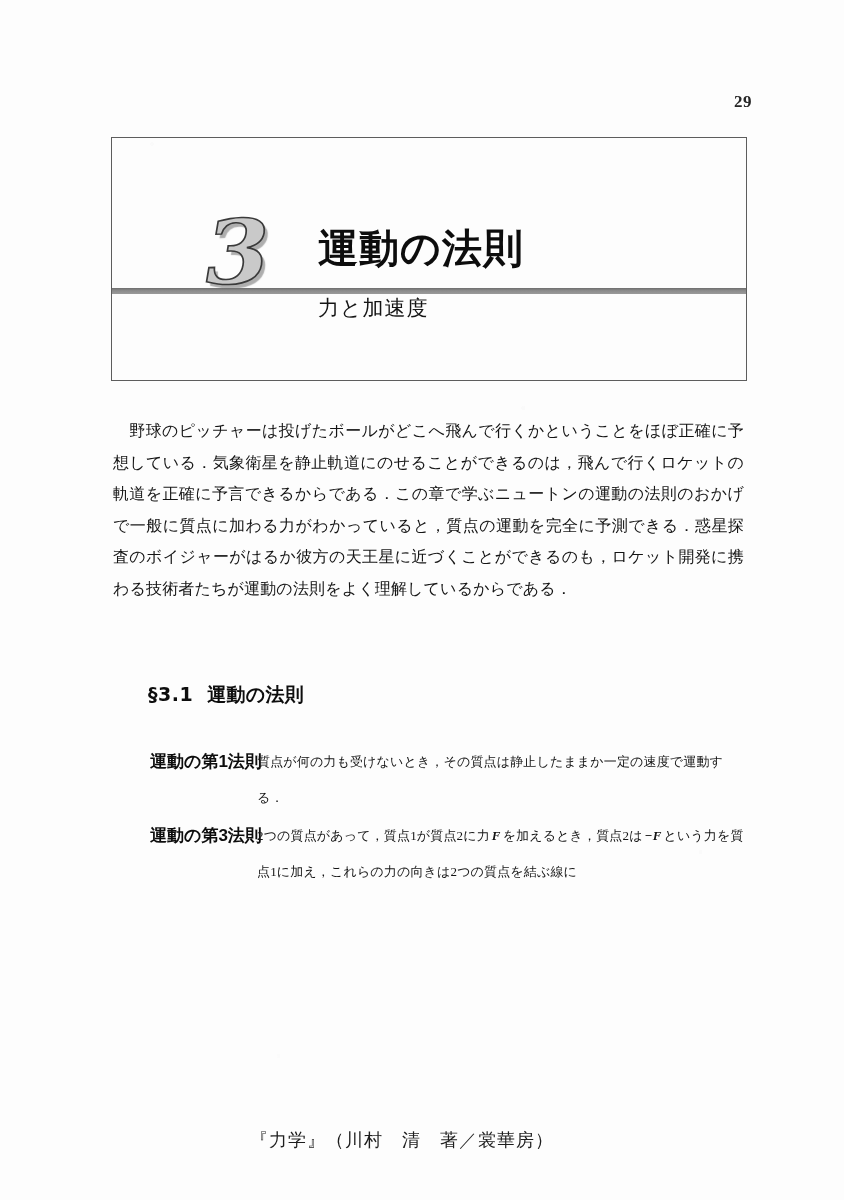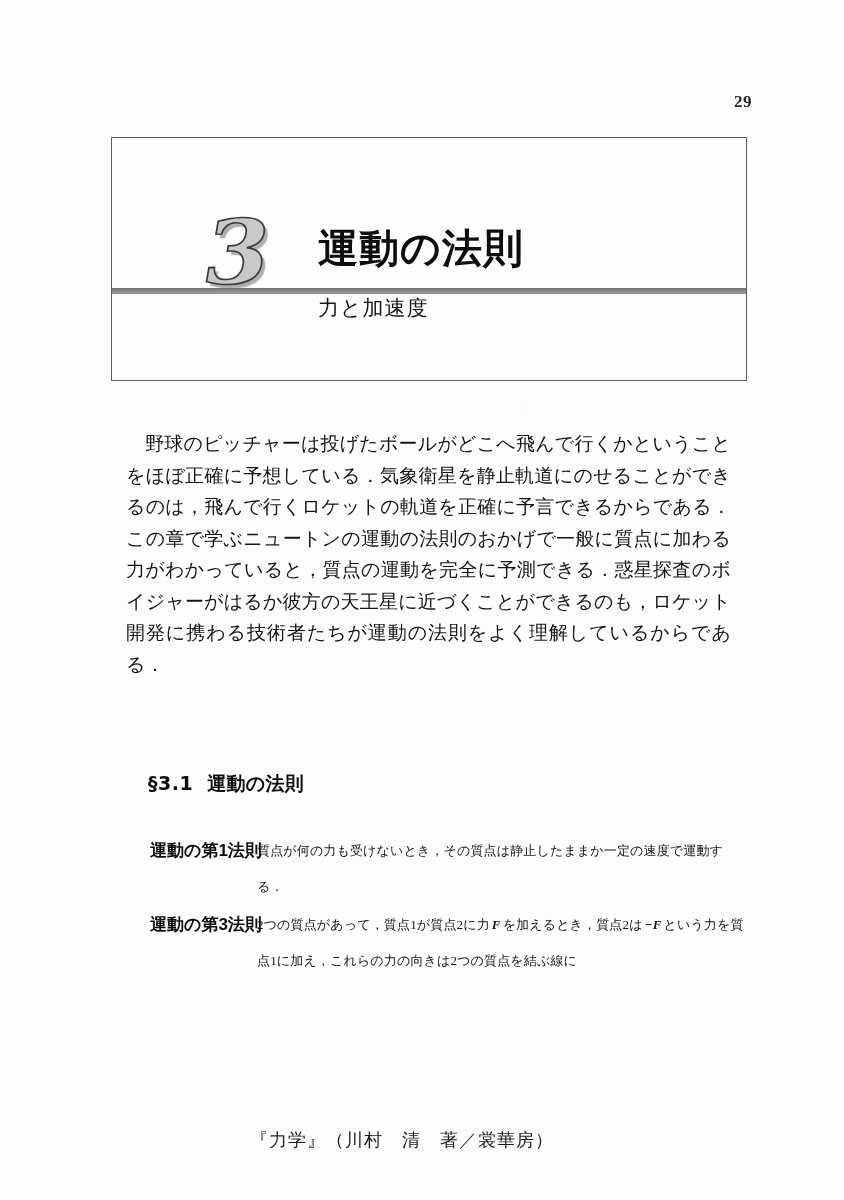--- a/index.html
+++ b/index.html
@@ -101,26 +101,26 @@
   }
 
   
   .content {
     position: absolute;
     left: 110px;
     top: 412px;
     width: 637px;
   }
   .body-para {
-    font-size: 19px;
+    font-size: 16px;
     line-height: 31.5px;
     text-align: justify;
     text-justify: inter-character;
     color: #141414;
-    margin: 16px;
+    margin: 3px;
     letter-spacing: 0.15px;
   }
 
   .gothic-bold {
     font-family: "DejaVu Sans", "Liberation Sans", sans-serif;
     font-weight: 700;
     letter-spacing: 0;
   }
   .mathvar {
     font-family: "Liberation Serif", "DejaVu Serif", serif;

